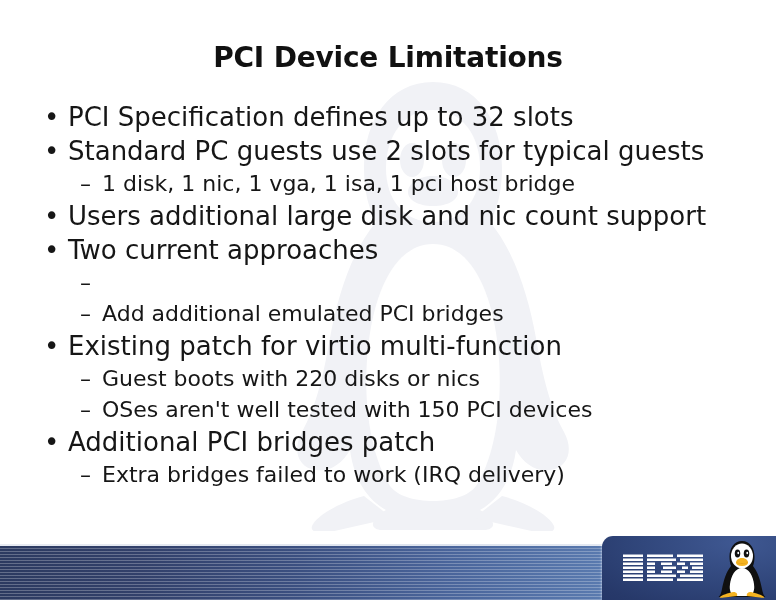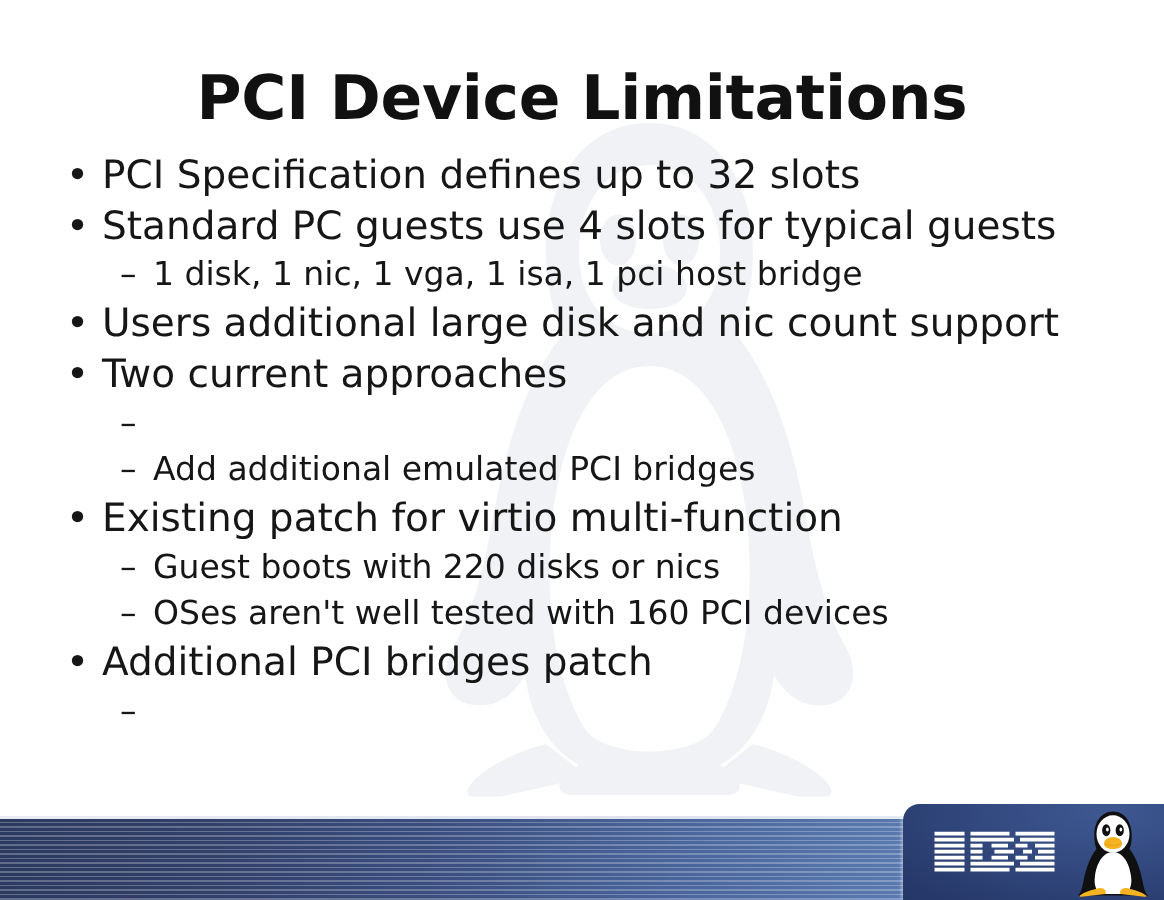--- a/index.html
+++ b/index.html
@@ -32,21 +32,21 @@
   }
   #watermark svg { display: block; width: 100%; height: 100%; }
 
   
   #title {
     position: absolute;
     left: 0;
     top: 41px;
     width: 776px;
     text-align: center;
-    font-size: 41px;
+    font-size: 28px;
     font-weight: bold;
     color: #111111;
     letter-spacing: -0.2px;
     z-index: 3;
     white-space: nowrap;
   }
 
   
   #bullets {
     position: absolute;
@@ -201,21 +201,21 @@
 
   <div id="bullets">
 
     <div class="row lvl1">
       <span class="mark">•</span>
       <span class="txt">PCI Specification defines up to 32 slots</span>
     </div>
 
     <div class="row lvl1">
       <span class="mark">•</span>
-      <span class="txt">Standard PC guests use 4 slots for typical guests</span>
+      <span class="txt">Standard PC guests use 2 slots for typical guests</span>
     </div>
 
     <div class="row lvl2">
       <span class="mark">–</span>
       <span class="txt">1 disk, 1 nic, 1 vga, 1 isa, 1 pci host bridge</span>
     </div>
 
     <div class="row lvl1">
       <span class="mark">•</span>
       <span class="txt">Users additional large disk and nic count support</span>
@@ -240,30 +240,31 @@
       <span class="txt">Existing patch for virtio multi-function</span>
     </div>
 
     <div class="row lvl2">
       <span class="mark">–</span>
       <span class="txt">Guest boots with 220 disks or nics</span>
     </div>
 
     <div class="row lvl2">
       <span class="mark">–</span>
-      <span class="txt">OSes aren't well tested with 160 PCI devices</span>
+      <span class="txt">OSes aren't well tested with 150 PCI devices</span>
     </div>
 
     <div class="row lvl1">
       <span class="mark">•</span>
       <span class="txt">Additional PCI bridges patch</span>
     </div>
 
     <div class="row lvl2">
       <span class="mark">–</span>
+      <span class="txt">Extra bridges failed to work (IRQ delivery)</span>
     </div>
 
   </div>
 
   <div id="footer-bar-top"></div>
   <div id="footer-bar"></div>
 
   <div id="ibm-panel">
 
     <div id="ibm-logo" aria-hidden="true">

